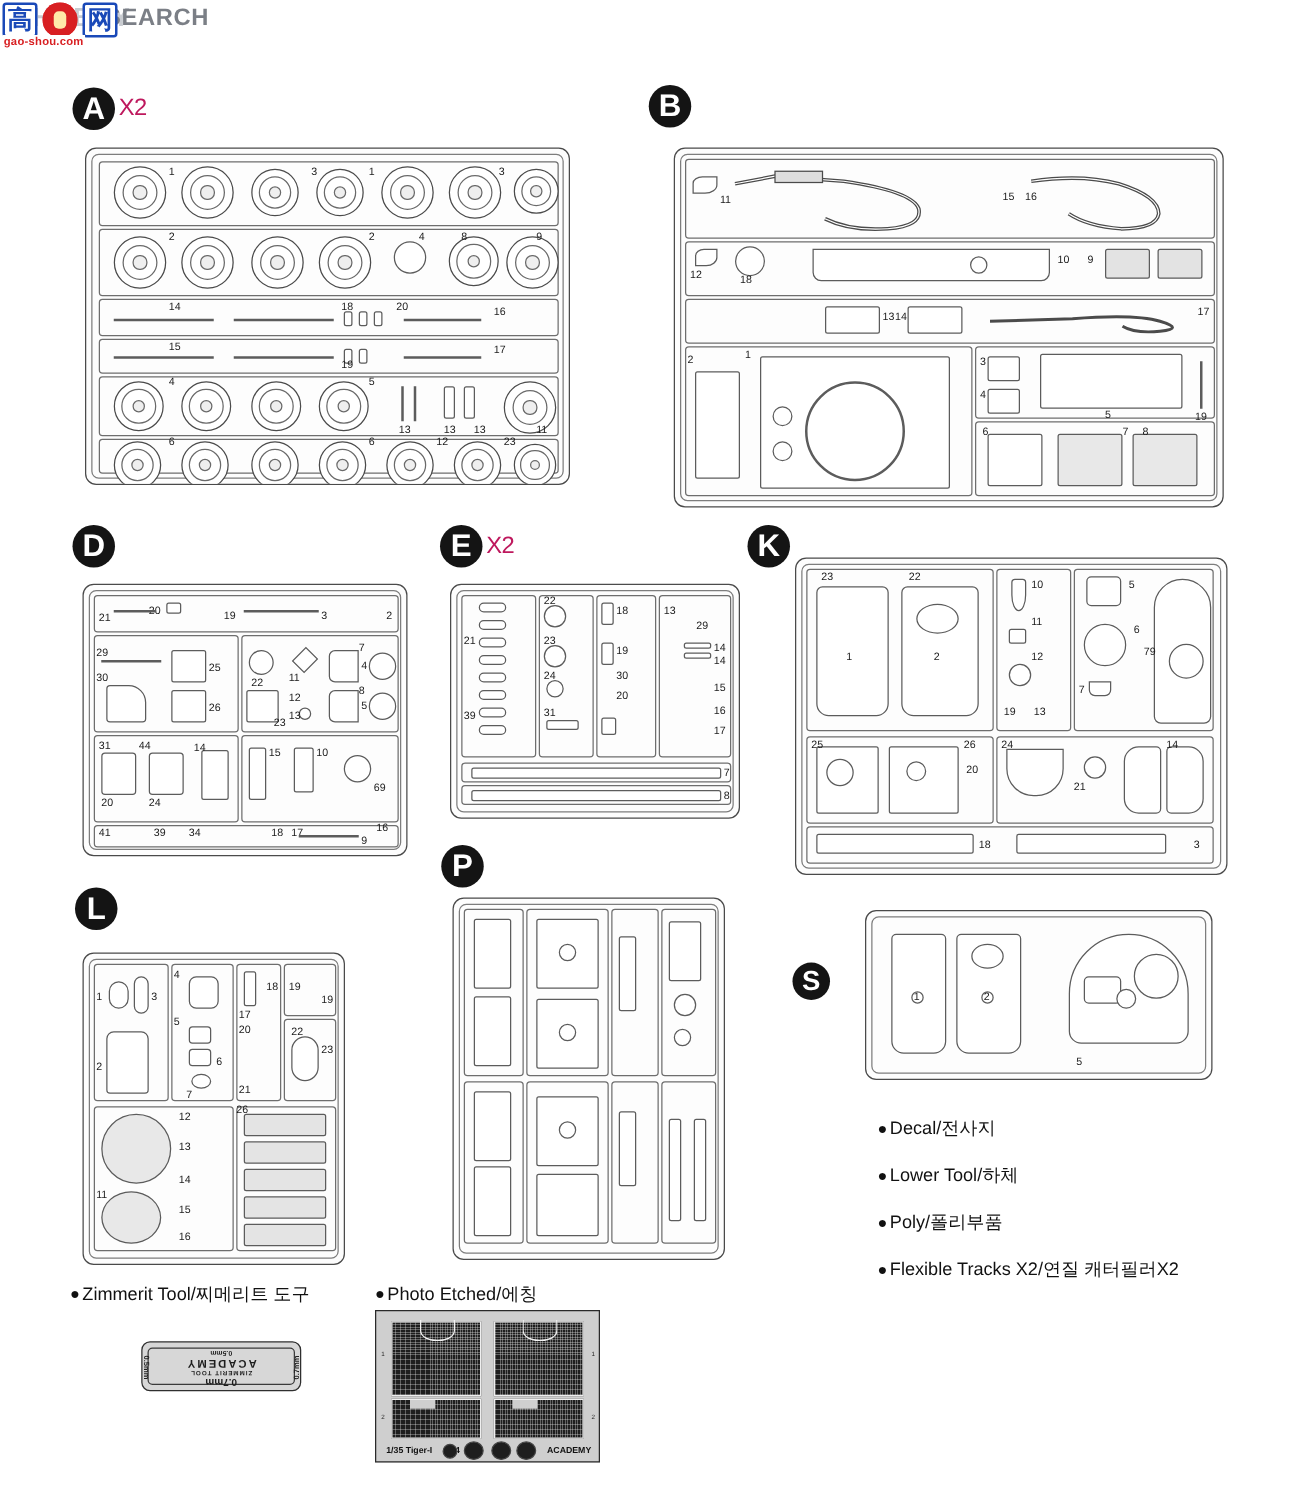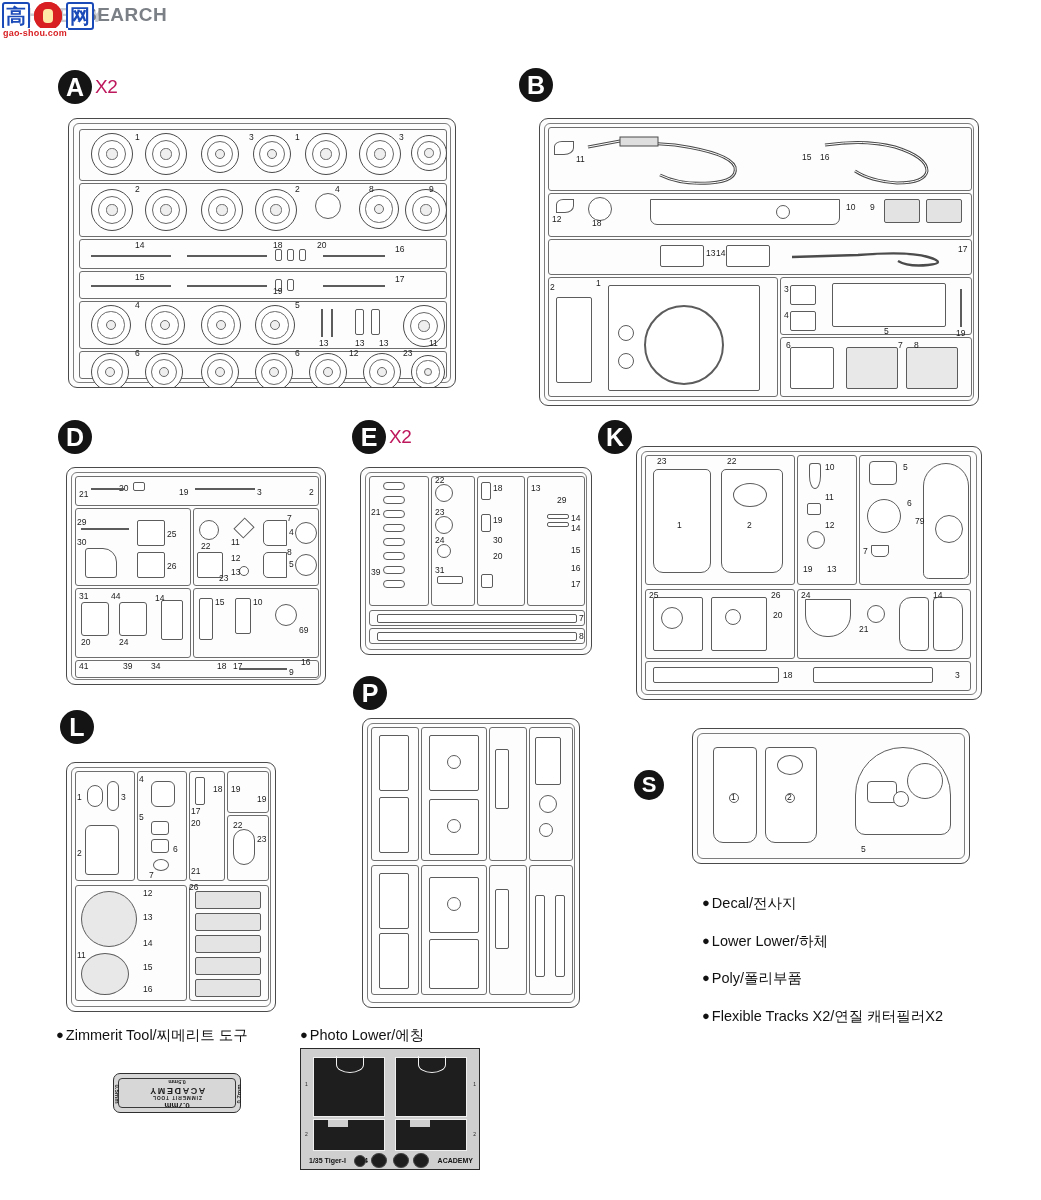--- a/index.html
+++ b/index.html
@@ -567,39 +567,39 @@
   <span class="pnum" style="left:168px;top:116px;">5</span>
 </div>
 
 <div class="blist" style="left:702px;top:895px;">
   <div class="bitem" style="margin-bottom:21px;">
     <span class="bdot">●</span>
     <span>Decal/전사지</span>
   </div>
   <div class="bitem" style="margin-bottom:21px;">
     <span class="bdot">●</span>
-    <span>Lower Lower/하체</span>
+    <span>Lower Tool/하체</span>
   </div>
   <div class="bitem" style="margin-bottom:21px;">
     <span class="bdot">●</span>
     <span>Poly/폴리부품</span>
   </div>
   <div class="bitem">
     <span class="bdot">●</span>
     <span>Flexible Tracks X2/연질 캐터필러X2</span>
   </div>
 </div>
 
 <div class="caption" style="left:56px;top:1026px;">
   <span class="bdot">●</span>
   <span>Zimmerit Tool/찌메리트 도구</span>
 </div>
 <div class="caption" style="left:300px;top:1026px;">
   <span class="bdot">●</span>
-  <span>Photo Lower/에칭</span>
+  <span>Photo Etched/에칭</span>
 </div>
 
 <div id="zimmerit-tool">
   <div class="zin"></div>
   <span class="zt-txt zt-top">0.5mm</span>
   <span class="zt-txt zt-brand">ACADEMY</span>
   <span class="zt-txt zt-sub">ZIMMERIT TOOL</span>
   <span class="zt-txt zt-num">0.7mm</span>
   <span class="zt-side zt-left">0.5mm</span>
   <span class="zt-side zt-right">0.7mm</span>

